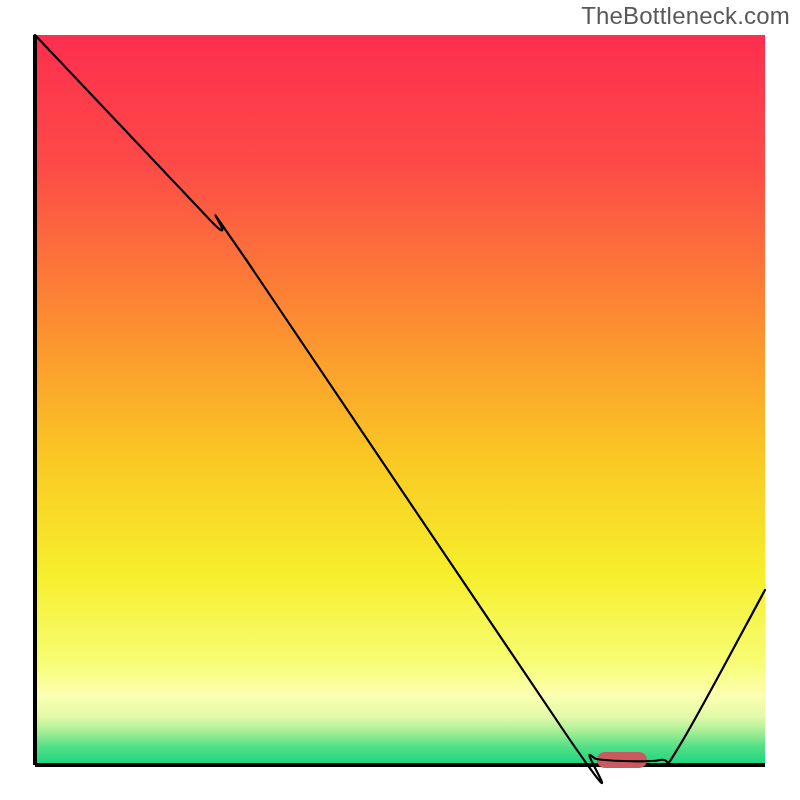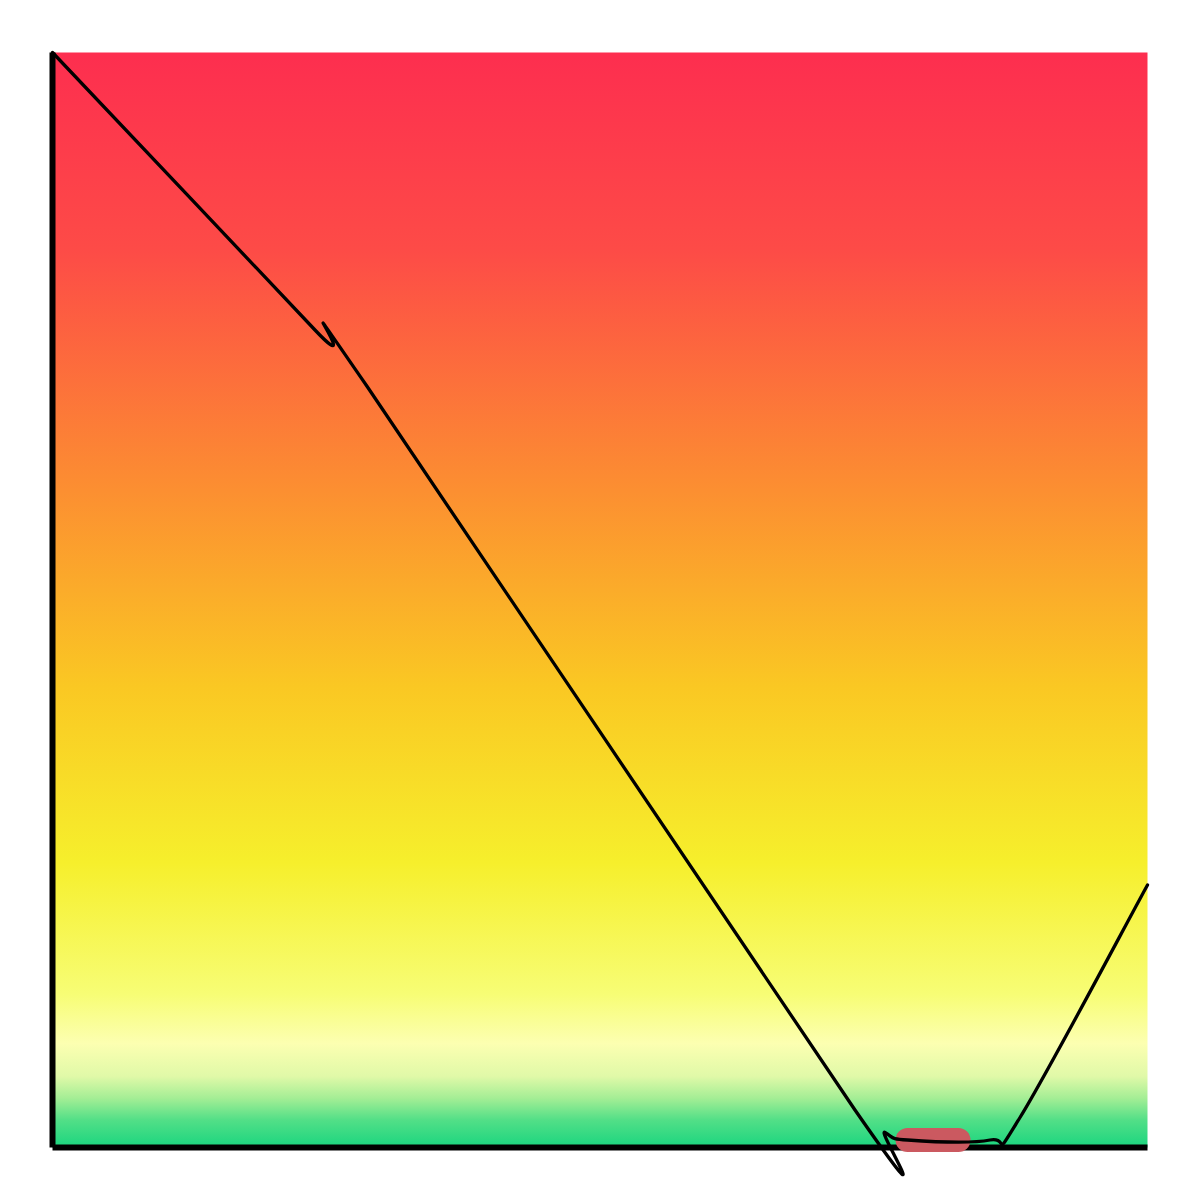--- a/index.html
+++ b/index.html
@@ -4,20 +4,21 @@
 <style>
   html,body{margin:0;padding:0;width:800px;height:800px;overflow:hidden;background:#fff}
   .stage{position:relative;width:800px;height:800px}
   .watermark{position:absolute;top:2px;right:10px;font:24px Arial,Helvetica,sans-serif;color:#585858;letter-spacing:.2px}
   svg{position:absolute;left:0;top:0}
 </style>
 </head>
 <body>
 
 <div class="stage">
+  <div class="watermark">TheBottleneck.com</div>
   <svg id="svg" width="800" height="800">
       <defs>
         <linearGradient id="g" x1="0" y1="0" x2="0" y2="1">
           <stop offset="0" stop-color="#fd2e4f"></stop>
           <stop offset="0.18" stop-color="#fd4b47"></stop>
           <stop offset="0.4" stop-color="#fc8f31"></stop>
           <stop offset="0.58" stop-color="#fac823"></stop>
           <stop offset="0.74" stop-color="#f6ef2c"></stop>
           <stop offset="0.86" stop-color="#f7fd75"></stop>
           <stop offset="0.905" stop-color="#fcffb1"></stop>

